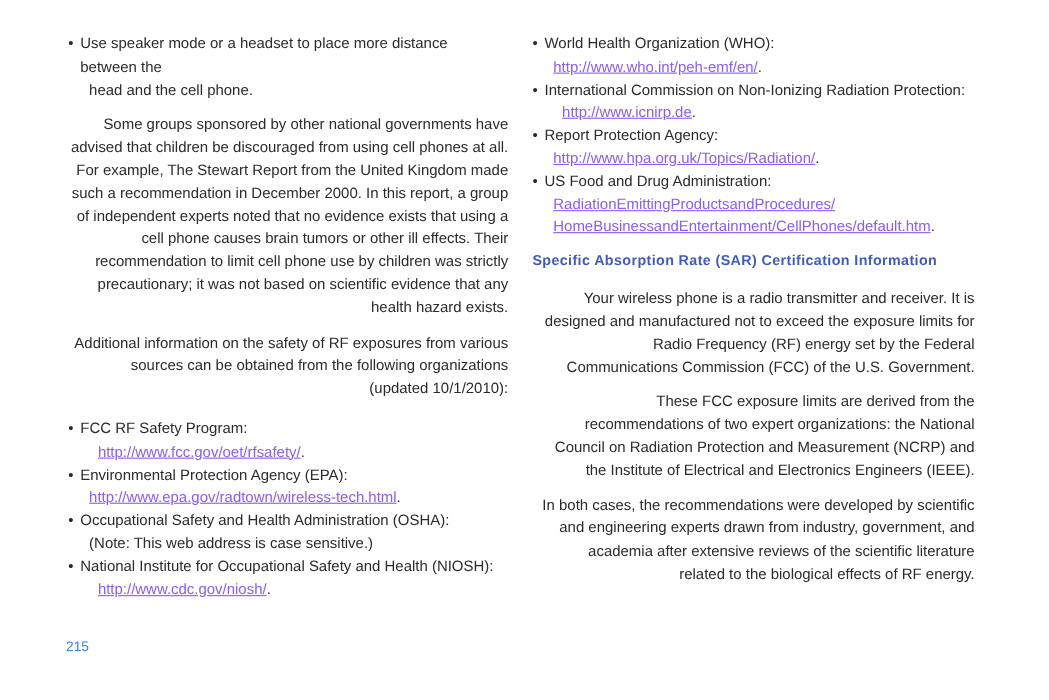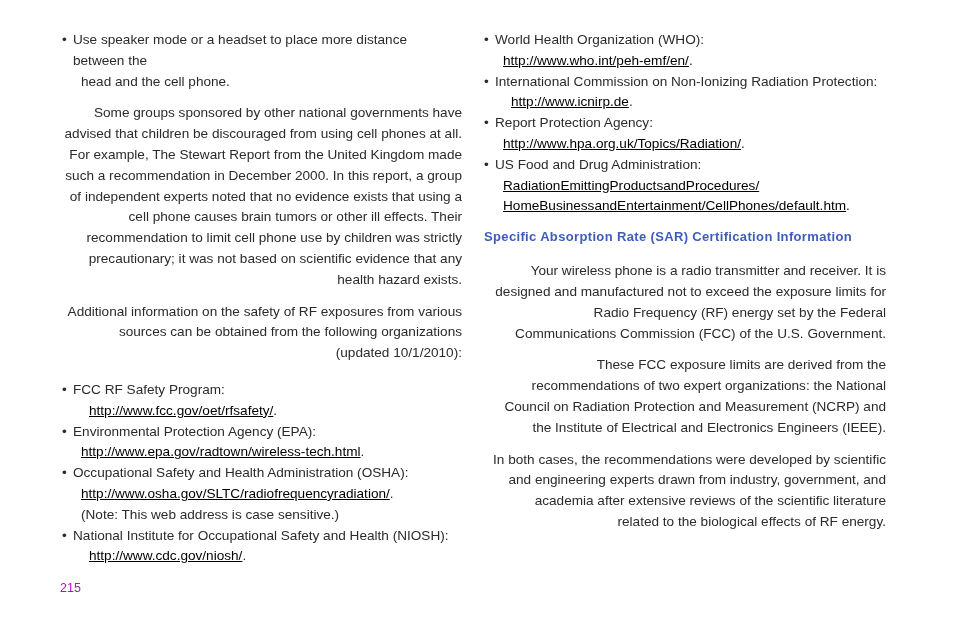--- a/index.html
+++ b/index.html
@@ -60,21 +60,21 @@
   }
   .sub {
     display: block;
     padding-left: 8px;
   }
   .sub-deep {
     display: block;
     padding-left: 16px;
   }
   a.link, .link {
-    color: #000000;
+    color: #8b5cf6;
     text-decoration: underline;
     text-underline-offset: 1px;
     word-break: break-all;
   }
   .dot { color: #2b2b2b; text-decoration: none; }
 
   h2.section-heading {
     color: #3f5cbd;
     font-size: 13px;
     line-height: 20px;
@@ -83,21 +83,21 @@
     margin: 10px 0 14px 0;
     padding: 0;
   }
   .indent-block { padding-left: 9px; }
 
   .page-number {
     position: absolute;
     left: 60px;
     top: 580px;
     font-size: 12.5px;
-    color: #a21caf;
+    color: #3b82f6;
     line-height: 16px;
   }
 </style>
 </head>
 <body>
 
 <div class="page">
 
   <div class="col col-left">
 
@@ -116,21 +116,20 @@
       <li>
         <span>FCC RF Safety Program:</span>
         <span class="sub-deep"><a class="link" href="#">http://www.fcc.gov/oet/rfsafety/</a><span class="dot">.</span></span>
       </li>
       <li>
         <span>Environmental Protection Agency (EPA):</span>
         <span class="sub"><a class="link" href="#">http://www.epa.gov/radtown/wireless-tech.html</a><span class="dot">.</span></span>
       </li>
       <li>
         <span>Occupational Safety and Health Administration (OSHA):</span>
-        <span class="sub"><a class="link" href="#">http://www.osha.gov/SLTC/radiofrequencyradiation/</a><span class="dot">.</span></span>
         <span class="sub">(Note: This web address is case sensitive.)</span>
       </li>
       <li>
         <span>National Institute for Occupational Safety and Health (NIOSH):</span>
         <span class="sub-deep"><a class="link" href="#">http://www.cdc.gov/niosh/</a><span class="dot">.</span></span>
       </li>
     </ul>
 
   </div>
 

